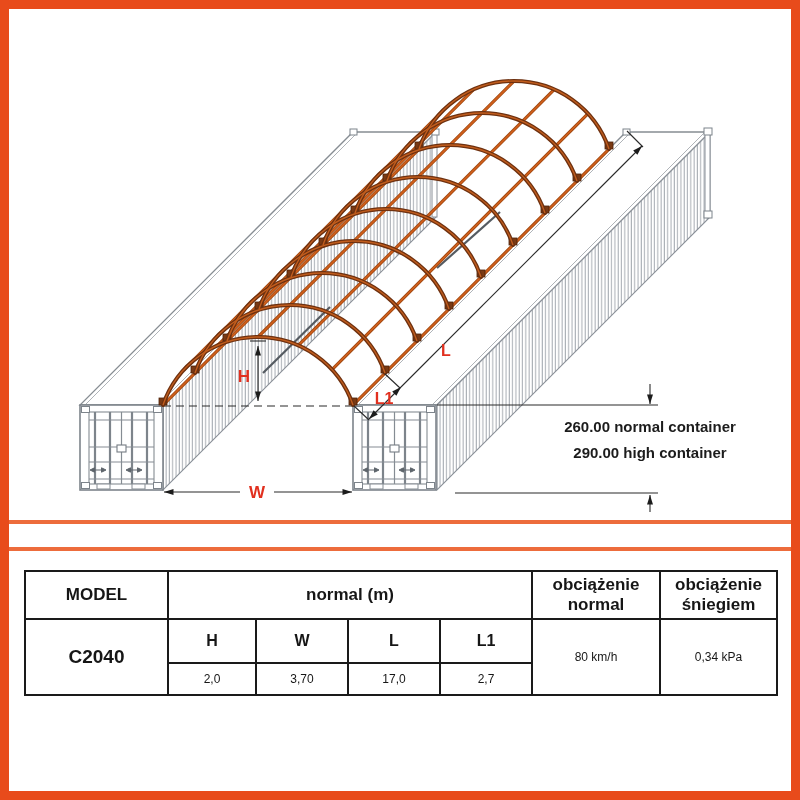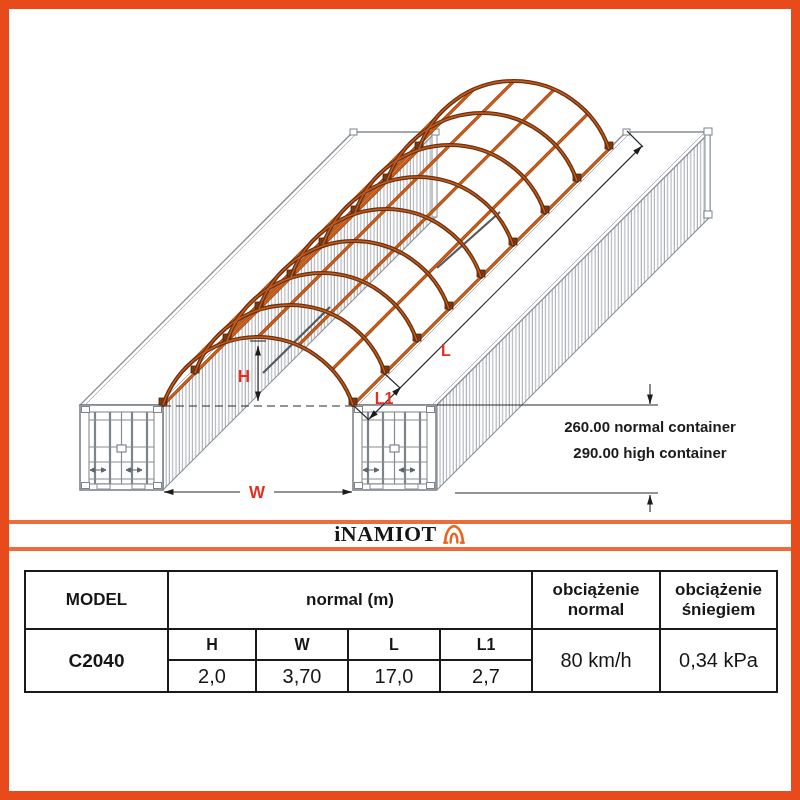--- a/index.html
+++ b/index.html
@@ -13,23 +13,23 @@
   .logo-row{position:absolute;top:512px;left:0;right:0;height:26px;
             display:flex;align-items:center;justify-content:center;gap:5px;}
   .brand{font-family:"Liberation Serif",serif;font-weight:700;font-size:22px;
          color:#151515;letter-spacing:0.5px;line-height:1;}
   .spec-table{position:absolute;top:561px;left:15px;border-collapse:collapse;
               table-layout:fixed;color:#161616;}
   .spec-table td,.spec-table th{border:2px solid #1a1a1a;text-align:center;
               vertical-align:middle;padding:0 4px;background:#fff;}
   .h-main{font-size:17px;font-weight:700;}
   .h-sub{font-size:16px;font-weight:700;}
-  .v-cell{font-size:20px;font-weight:400;}
+  .v-cell{font-size:12px;font-weight:400;}
   .model-val{font-size:19px;font-weight:700;}
-  .r1{height:58px;padding-left:47px;} .r2{height:31px;} .r3{height:32px;margin-top:44px;}
+  .r1{height:48px;padding-left:47px;} .r2{height:44px;} .r3{height:32px;margin-top:44px;}
 </style>
 </head>
 <body>
 
 <div class="frame">
 
   <svg class="drawing-svg" viewBox="9 9 782 503">
     <defs>
       <pattern id="corr" width="3.3" height="10" patternUnits="userSpaceOnUse">
         <rect width="3.3" height="10" fill="#ffffff"></rect>
@@ -190,29 +190,20 @@
       <text x="384" y="404" font-size="16" text-anchor="middle">L1</text>
     </g>
 
     <g font-family="Liberation Sans, sans-serif" font-weight="700" font-size="15" fill="#1c1c1c">
       <text x="650" y="432" text-anchor="middle">260.00 normal container</text>
       <text x="650" y="458" text-anchor="middle">290.00 high container</text>
     </g>
   </svg>
 
   <div class="rule rule-top"></div>
-  <div class="logo-row">
-    <span class="brand">iNAMIOT</span>
-    <svg width="24" height="20" viewBox="0 0 24 20">
-      <path d="M3.2,18.5 C3.2,8.5 8,2.2 12,2.2 C16,2.2 20.8,8.5 20.8,18.5" fill="none" stroke="#e8641f" stroke-width="2.6" stroke-linecap="round"></path>
-      <path d="M8.6,18.5 C8.6,12.5 10.4,9.6 12,9.6 C13.6,9.6 15.4,12.5 15.4,18.5" fill="none" stroke="#e8641f" stroke-width="2.4" stroke-linecap="round"></path>
-      <line x1="1.2" y1="18.7" x2="6.2" y2="18.7" stroke="#e8641f" stroke-width="2.2"></line>
-      <line x1="17.8" y1="18.7" x2="22.8" y2="18.7" stroke="#e8641f" stroke-width="2.2"></line>
-    </svg>
-  </div>
   <div class="rule rule-bottom"></div>
 
   <table class="spec-table">
     <colgroup>
       <col style="width:143px">
         <col style="width:88px">
         <col style="width:92px">
       <col style="width:92px">
         <col style="width:92px">
         <col style="width:128px">

